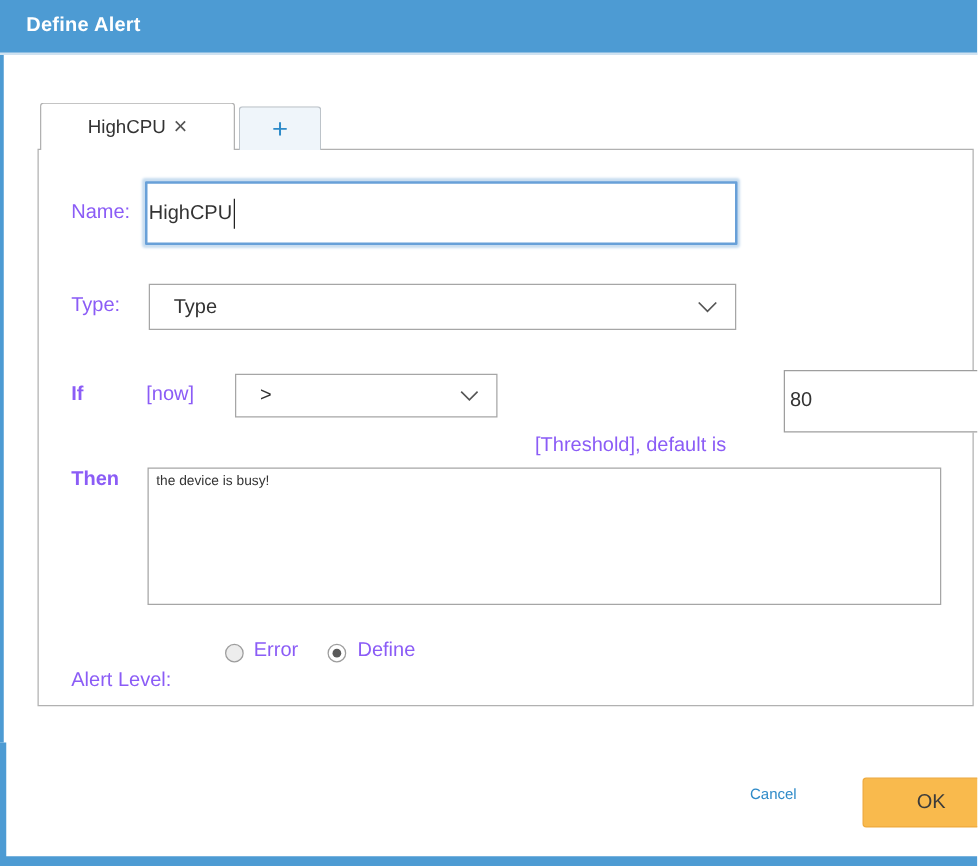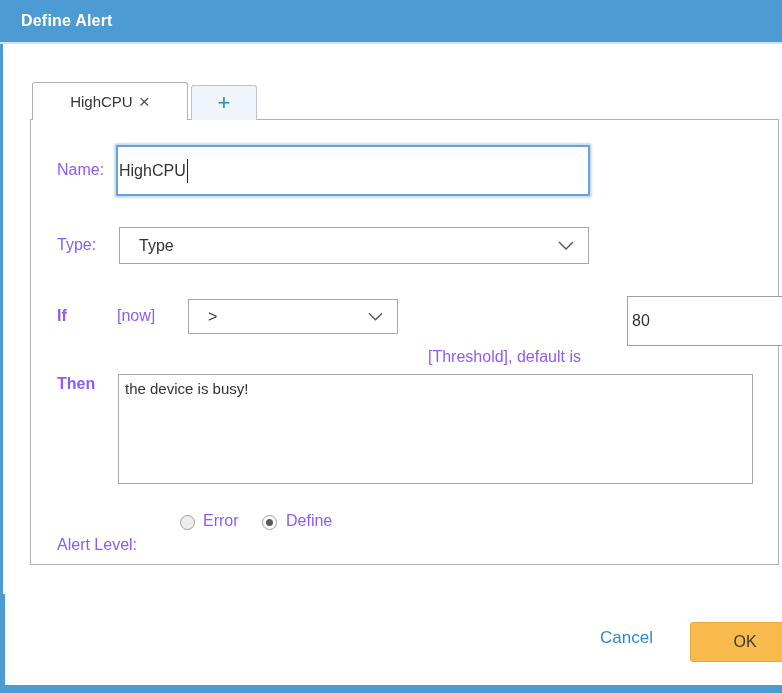--- a/index.html
+++ b/index.html
@@ -58,33 +58,33 @@
   .type-select{left:119px;top:227px;width:470px;height:37px;}
   .if-select{left:188px;top:299px;width:210px;height:35px;}
   .threshold-input{
     position:absolute;left:627px;top:296px;width:165px;height:50px;z-index:3;
     border:1px solid #9e9e9e;background:#fff;box-sizing:border-box;
     display:flex;align-items:center;font-size:16px;color:#333;padding-left:4px;
   }
   .then-textarea{
     position:absolute;left:118px;top:374px;width:635px;height:110px;z-index:3;
     border:1px solid #a6a6a6;background:#fff;box-sizing:border-box;
-    font-size:15px;color:#333;padding:3px 6px;line-height:1.4;
+    font-size:11px;color:#333;padding:3px 6px;line-height:1.4;
   }
   
   .radio{
     position:absolute;width:15px;height:15px;border:1px solid #9d9d9d;border-radius:50%;
     background:#ededed;box-sizing:border-box;z-index:3;
     display:flex;align-items:center;justify-content:center;
   }
   .radio.selected{background:#fff;}
   .radio .dot{display:none;width:7px;height:7px;border-radius:50%;background:#5a5a5a;}
   .radio.selected .dot{display:block;}
   
-  .cancel-link{position:absolute;left:600px;top:628px;font-size:17px;color:#2e8ac8;z-index:3;cursor:pointer;}
+  .cancel-link{position:absolute;left:600px;top:628px;font-size:12px;color:#2e8ac8;z-index:3;cursor:pointer;}
   .ok-button{
     position:absolute;left:690px;top:622px;width:110px;height:40px;z-index:3;
     background:#f9ba4d;border:1px solid #eea93c;border-radius:3px;box-sizing:border-box;
     display:flex;align-items:center;justify-content:center;
     font-size:16px;color:#3b3b3b;cursor:pointer;
   }
 </style>
 </head>
 <body>
 

